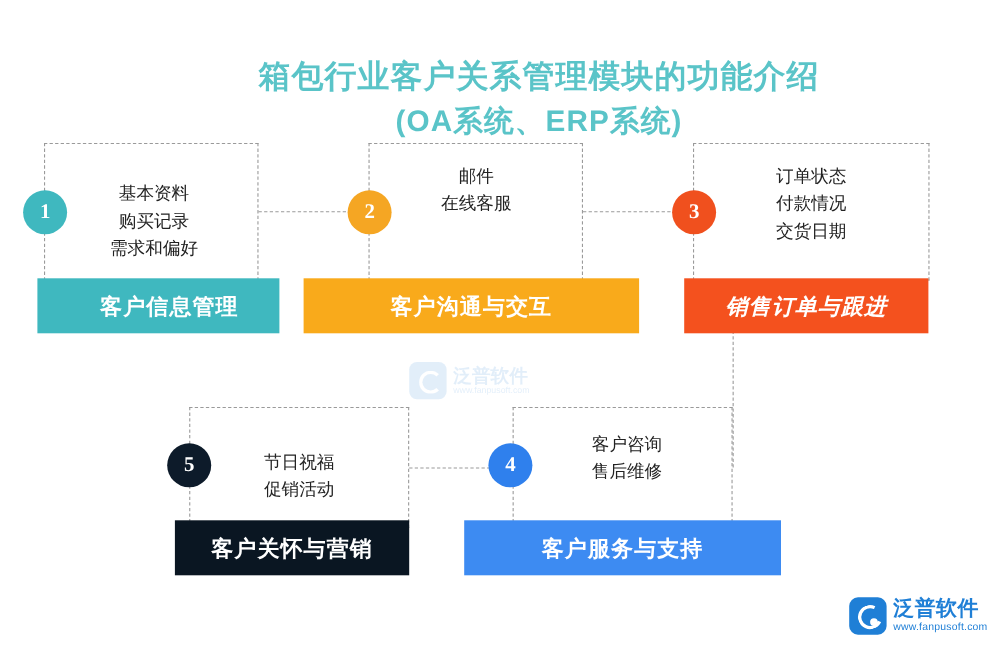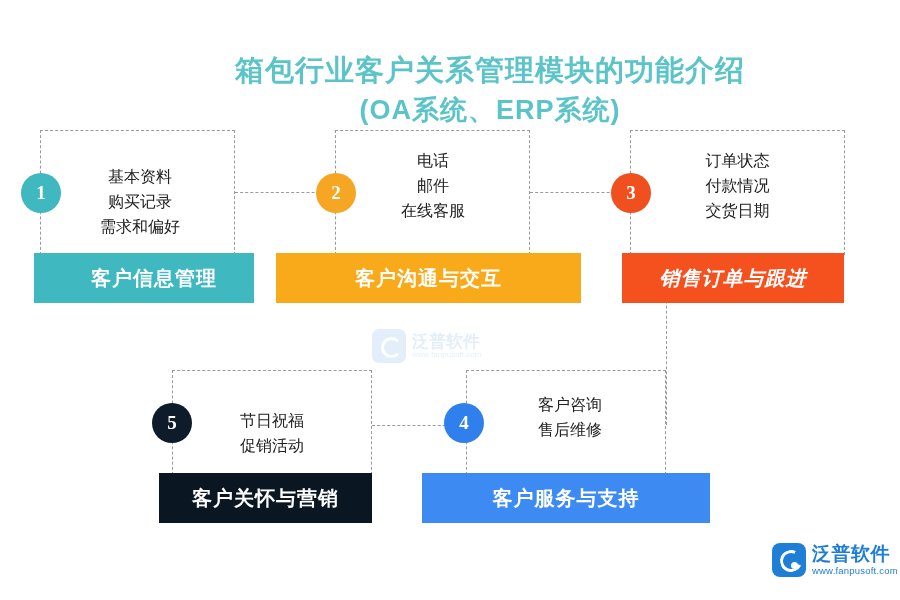--- a/index.html
+++ b/index.html
@@ -203,21 +203,20 @@
     <div>需求和偏好</div>
   </div>
   <div class="num-circle" style="left:21px; top:173px; background:#3fb8bf;">
     <span>1</span>
   </div>
   <div class="bar" style="left:34px; top:253px; width:200px; background:#3fb8bf;padding-left:20px;">
     <span>客户信息管理</span>
   </div>
 
   <div class="text-group" style="left:358px; top:148px; width:150px;">
-    <div>电话</div>
     <div>邮件</div>
     <div>在线客服</div>
   </div>
   <div class="num-circle" style="left:316px; top:173px; background:#f5a623;">
     <span>2</span>
   </div>
   <div class="bar" style="left:276px; top:253px; width:305px; background:#f9aa1b;">
     <span>客户沟通与交互</span>
   </div>
 

